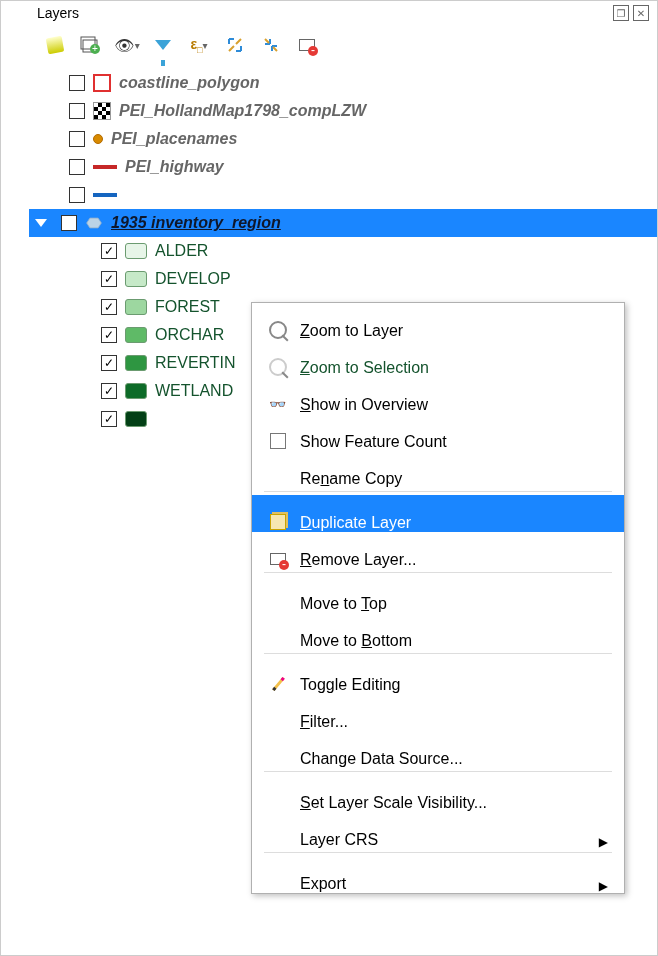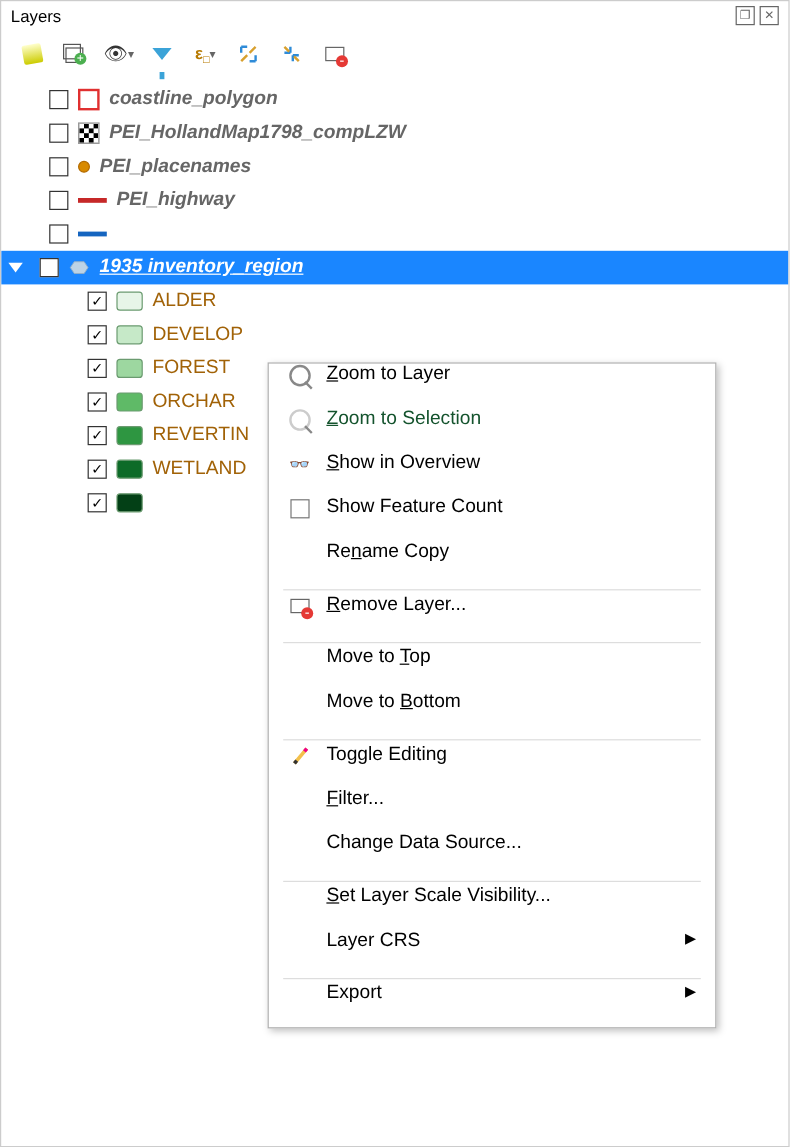--- a/index.html
+++ b/index.html
@@ -1,48 +1,48 @@
 <!DOCTYPE html>
 <html><head>
 <meta charset="utf-8">
 <style>
 * { box-sizing: border-box; margin: 0; padding: 0; font-family: "Segoe UI", Tahoma, sans-serif; }
 body { background: #fff; width: 658px; height: 956px; position: relative; overflow: hidden; border: 1px solid #ccc; }
 
-.panel { width: 100%; height: 100%; display: flex; flex-direction: column; }
+.panel { width: 100%; height: 100%; display: flex; flex-direction: column; padding-left: 28px; }
 .panel-header { display: flex; align-items: center; padding: 4px 8px; font-size: 14px; }
 .panel-title { flex: 1; }
 .header-icons { display: flex; gap: 4px; }
 .header-icon { width: 16px; height: 16px; border: 1px solid #666; display: flex; align-items: center; justify-content: center; font-size: 10px; color: #666; cursor: pointer; }
 
 .toolbar { display: flex; gap: 12px; padding: 8px 14px; align-items: center; }
 .tb-icon { width: 24px; height: 24px; display: flex; align-items: center; justify-content: center; cursor: pointer; }
 
 .layer-tree { flex: 1; padding-top: 4px; font-size: 16px; position: relative; }
 .layer-row { display: flex; align-items: center; height: 28px; padding-left: 40px; gap: 8px; }
 .layer-row.child { padding-left: 72px; }
 .layer-row.selected { background: #1a86ff; color: #fff; }
-.layer-row.selected .layer-label { color: #ffffff; text-decoration: underline; }
+.layer-row.selected .layer-label { color: #0f172a; text-decoration: underline; }
 .layer-label { color: #666; font-style: italic; font-weight: 600; }
-.layer-row .layer-label.normal { font-style: normal; font-weight: normal; color: #a16207; }
+.layer-row .layer-label.normal { font-style: normal; font-weight: normal; color: #14532d; }
 .checkbox { width: 16px; height: 16px; border: 1px solid #333; background: #fff; display: flex; align-items: center; justify-content: center; font-size: 12px; }
 .swatch { width: 18px; height: 18px; }
 .swatch.outline { border: 2px solid #e03030; background: transparent; }
 .swatch.tex { background: repeating-conic-gradient(#000 0% 25%, #fff 0% 50%) 50% / 8px 8px; border: 1px solid #999; }
 .swatch.dot { width: 10px; height: 10px; border-radius: 50%; background: #d88a00; border: 1px solid #b36b00; }
 .swatch.line-red { width: 24px; height: 4px; background: #c62828; }
 .swatch.line-blue { width: 24px; height: 4px; background: #1565c0; }
 .swatch.poly { width: 22px; height: 16px; border-radius: 3px; }
 .expand-arrow { width: 0; height: 0; border-left: 6px solid transparent; border-right: 6px solid transparent; border-top: 8px solid #333; margin-right: 6px; margin-left: -18px; }
 .selected .expand-arrow { border-top-color: #fff; }
 .sel-icon { width: 18px; height: 14px; }
 
 
 .context-menu { position: absolute; left: 222px; top: 237px; width: 374px; background: #fff; border: 1px solid #b0b0b0; box-shadow: 2px 2px 6px rgba(0,0,0,0.25); font-size: 16px; }
-.menu-item { display: flex; align-items: flex-start; height: 37px; padding: 0 16px; gap: 12px; position: relative; }
+.menu-item { display: flex; align-items: flex-end; height: 37px; padding: 0 16px; gap: 12px; position: relative; }
 .menu-item.disabled { color: #14532d; }
 .menu-item.highlight { background: #1a86ff; color: #fff; }
 .menu-icon { width: 20px; height: 20px; display: flex; align-items: center; justify-content: center; flex-shrink: 0; }
 .menu-label { flex: 1; }
 .menu-label u { text-decoration: underline; }
 .menu-arrow { font-size: 12px; color: #000; }
 .menu-sep { height: 1px; background: #ddd; margin: 3px 12px; }
 
 
 .icon-pin { width:16px; height:16px; background: linear-gradient(#ffc,#cc0); border-radius: 2px; transform: rotate(-10deg); }
@@ -215,20 +215,26 @@
           <div class="menu-icon">
             <div class="icon-chk"></div>
           </div>
           <span class="menu-label">Show Feature Count</span>
         </div>
       <div class="menu-item">
           <div class="menu-icon"></div>
           <span class="menu-label">Re<u>n</u><span>ame Copy</span></span>
         </div>
       <div class="menu-sep"></div>
+      <div class="menu-item highlight">
+          <div class="menu-icon">
+            <div class="icon-dup"></div>
+          </div>
+          <span class="menu-label"><u>D</u><span>uplicate Layer</span></span>
+        </div>
       <div class="menu-item">
           <div class="menu-icon">
             <div class="icon-rem"></div>
           </div>
           <span class="menu-label"><u>R</u><span>emove Layer...</span></span>
         </div>
       <div class="menu-sep"></div>
       <div class="menu-item">
           <div class="menu-icon"></div>
           <span class="menu-label">Move to <u>T</u><span>op</span></span>

